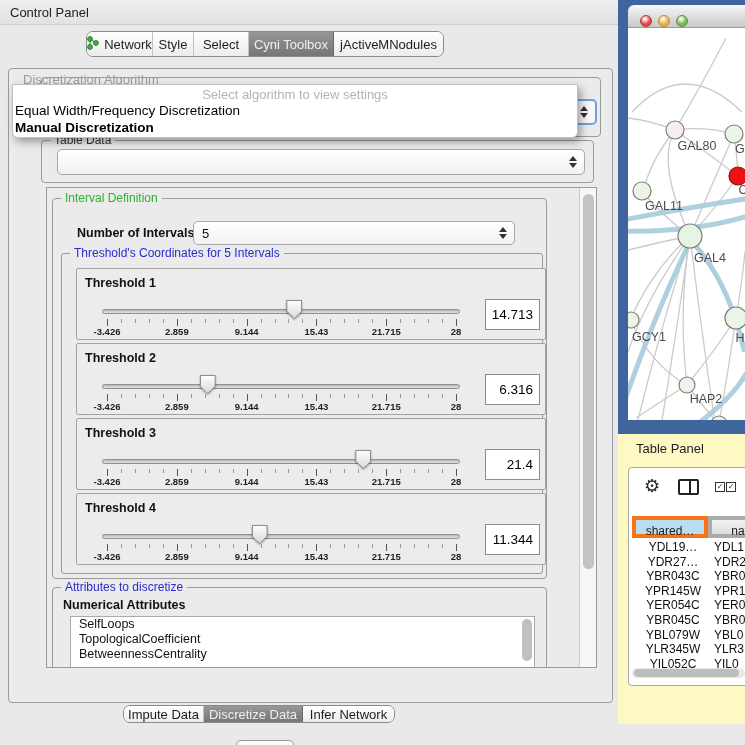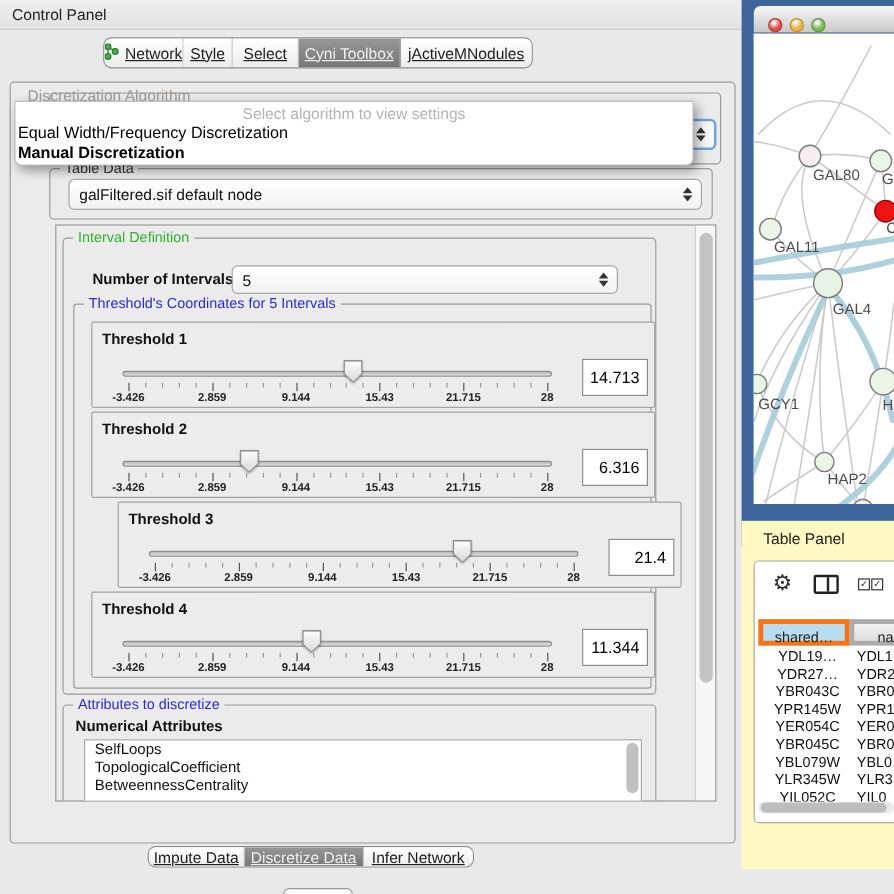--- a/index.html
+++ b/index.html
@@ -7,21 +7,21 @@
   body { font-family:"Liberation Sans", sans-serif; background:#e9e9e9; position:relative; overflow:hidden; }
   .abs { position:absolute; }
 
   
   .titlebar { left:0; top:0; width:618px; height:25px; background:linear-gradient(#efefef,#e2e2e2); border-bottom:1px solid #cfcfcf; }
   .titlebar .wtitle { position:absolute; left:10px; top:5px; font-size:13px; color:#222; }
   .win-ctrl { position:absolute; top:5px; font-size:12px; color:#222; cursor:default; }
 
   .tabstrip { display:flex; border:1px solid #8a8a8a; border-radius:7px; overflow:hidden; background:#fdfdfd; }
   .seg { display:flex; align-items:center; justify-content:center; gap:4px; font-size:13px; color:#1d1d1d;
-         background:linear-gradient(#ffffff,#ececec); border-right:1px solid #c2c2c2; cursor:default;text-decoration:underline; }
+         background:linear-gradient(#ffffff,#ececec); border-right:1px solid #c2c2c2; cursor:default; }
   .seg:last-child { border-right:none; }
   .seg.sel { background:linear-gradient(#979797,#767676); color:#efefef; border-right:1px solid #6a6a6a;text-align:right; }
   .tabstrip.small .seg { font-size:13px; }
 
   .card { left:8px; top:68px; width:605px; height:635px; background:#ebebeb; border:1px solid #9b9b9b; border-radius:4px; }
 
   .group { position:absolute; border:1px solid #9a9a9a; border-radius:4px; }
   .group-label { position:absolute; top:-8px; left:8px; background:#ebebeb; padding:0 4px; font-size:12px; }
   .g-green { color:#2db32d; }
   .g-blue  { color:#2a2ace; }
@@ -136,21 +136,20 @@
 
   <div class="group" style="left:32px; top:8px; width:560px; height:60px;"></div>
   <span class="abs g-faded" style="left:14px; top:3px; z-index:1;">Discretization Algorithm</span>
   <div class="combo-focus abs" style="left:42px; top:30px; width:546px; height:26px;">
     <span class="spinner"></span>
   </div>
 
   <div class="group" style="left:32px; top:71px; width:553px; height:43px;">
     <span class="group-label" style="color:#333;">Table Data</span>
     <div class="combo" style="left:15px; top:8px; width:528px; height:26px;">
-      <span>galFiltered.sif default node</span>
       <span class="spinner"></span>
     </div>
   </div>
 
   <div class="viewport abs" style="left:37px; top:118px;">
 
     <div class="group" style="left:5px; top:10px; width:495px; height:381px;">
       <span class="group-label g-green">Interval Definition</span>
 
       <span class="abs" style="left:24px; top:27px; font-size:12.5px; font-weight:bold; color:#111;">Number of Intervals</span>
@@ -245,21 +244,21 @@
               <div class="ticklabels">
                 <span class="ticklabel" style="left: 0%;">-3.426</span>
                 <span class="ticklabel" style="left: 20%;">2.859</span>
                 <span class="ticklabel" style="left: 40%;">9.144</span>
                 <span class="ticklabel" style="left: 60%;">15.43</span>
                 <span class="ticklabel" style="left: 80%;">21.715</span>
                 <span class="ticklabel" style="left: 100%;">28</span>
               </div>
               <div class="valbox">6.316</div>
             </div>
-            <div class="thresh-panel" style="top: 164px; margin-left: 22px;">
+            <div class="thresh-panel" style="top: 164px;">
               <div class="tp-title">Threshold 3</div>
               <div class="track"></div>
               <div class="thumb" style="left: 278.405px;">
                 <i></i>
                 <b></b>
               </div>
               <div class="tickstrip">
                 <div class="tick major" style="left: 0%;"></div>
                 <div class="tick" style="left: 4%;"></div>
                 <div class="tick" style="left: 8%;"></div>

